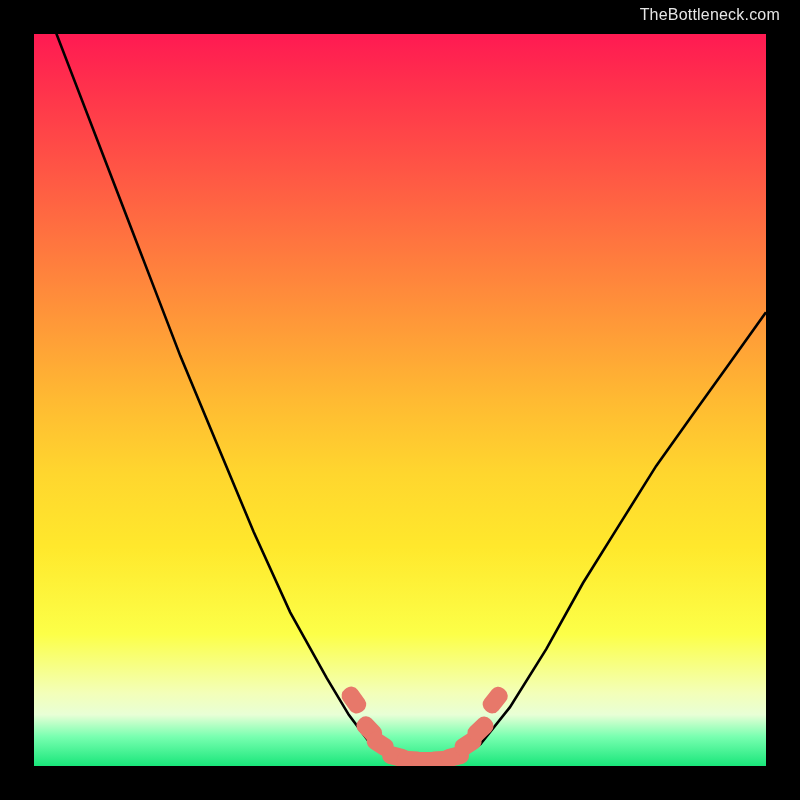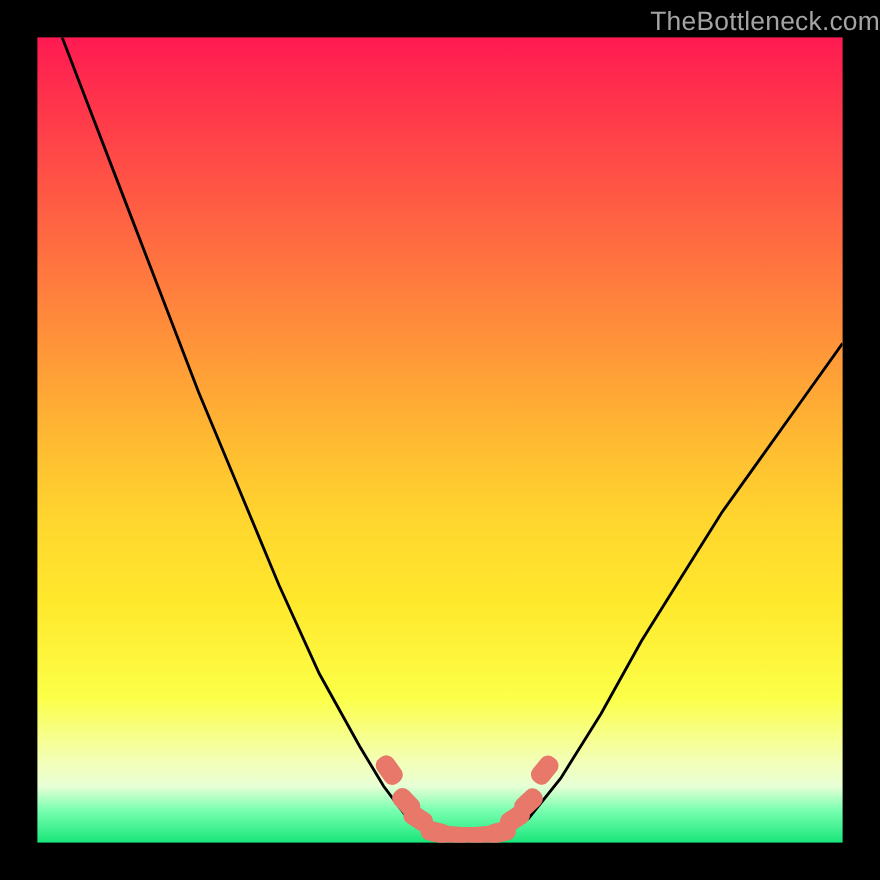--- a/index.html
+++ b/index.html
@@ -38,23 +38,23 @@
       #fcff48 82%,
       #f3ffb8 90%,
       #e8ffd6 93%,
       #78ffb0 96%,
       #19e67a 100%
     );
   }
   .watermark {
     position: absolute;
     top: 6px;
-    right: 0;
-    color: #a3a3a3;
-    font-size: 24px;
+    right: 20px;
+    color: #e5e5e5;
+    font-size: 16px;
     letter-spacing: 0.2px;
     user-select: none;
   }
 </style>
 </head>
 <body>
 
 <div class="frame">
   <div class="plot">
     <svg width="732" height="732" viewBox="0 0 732 732">

